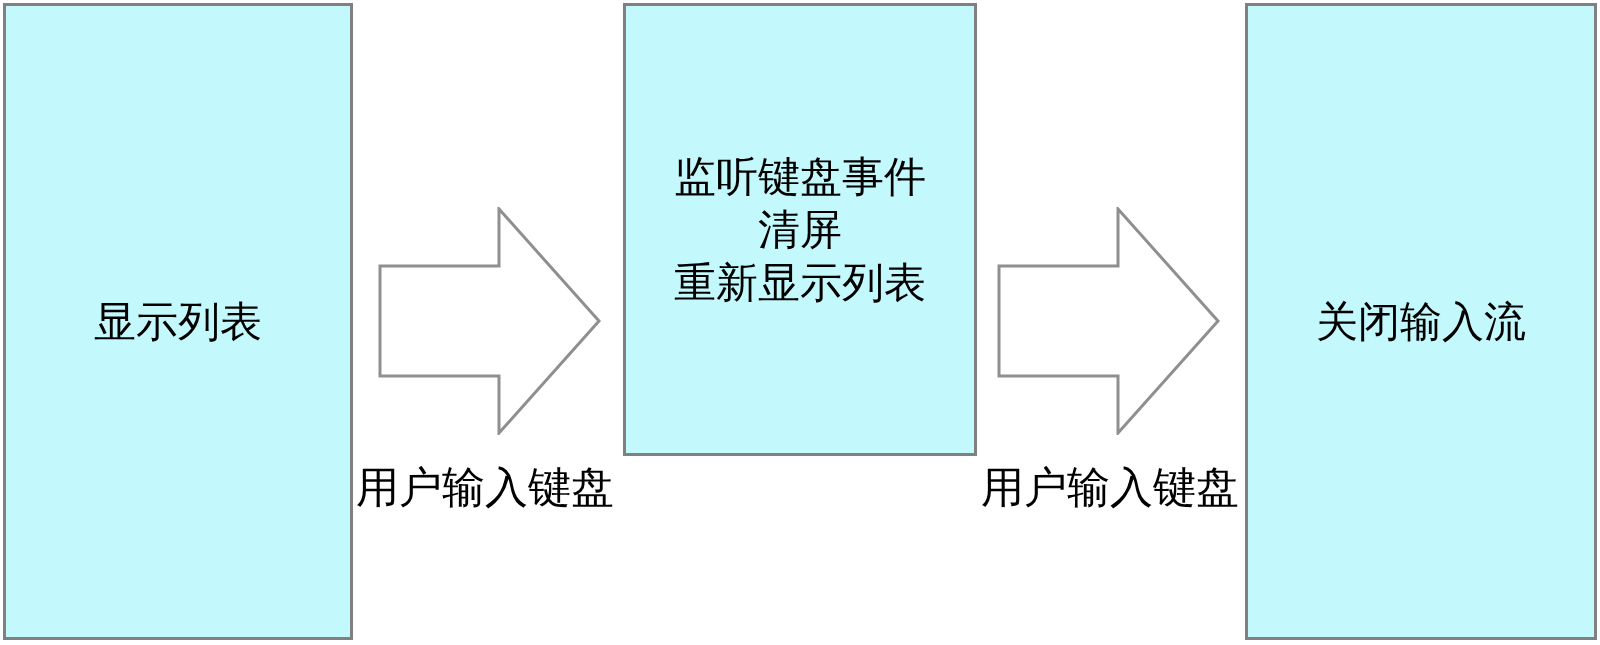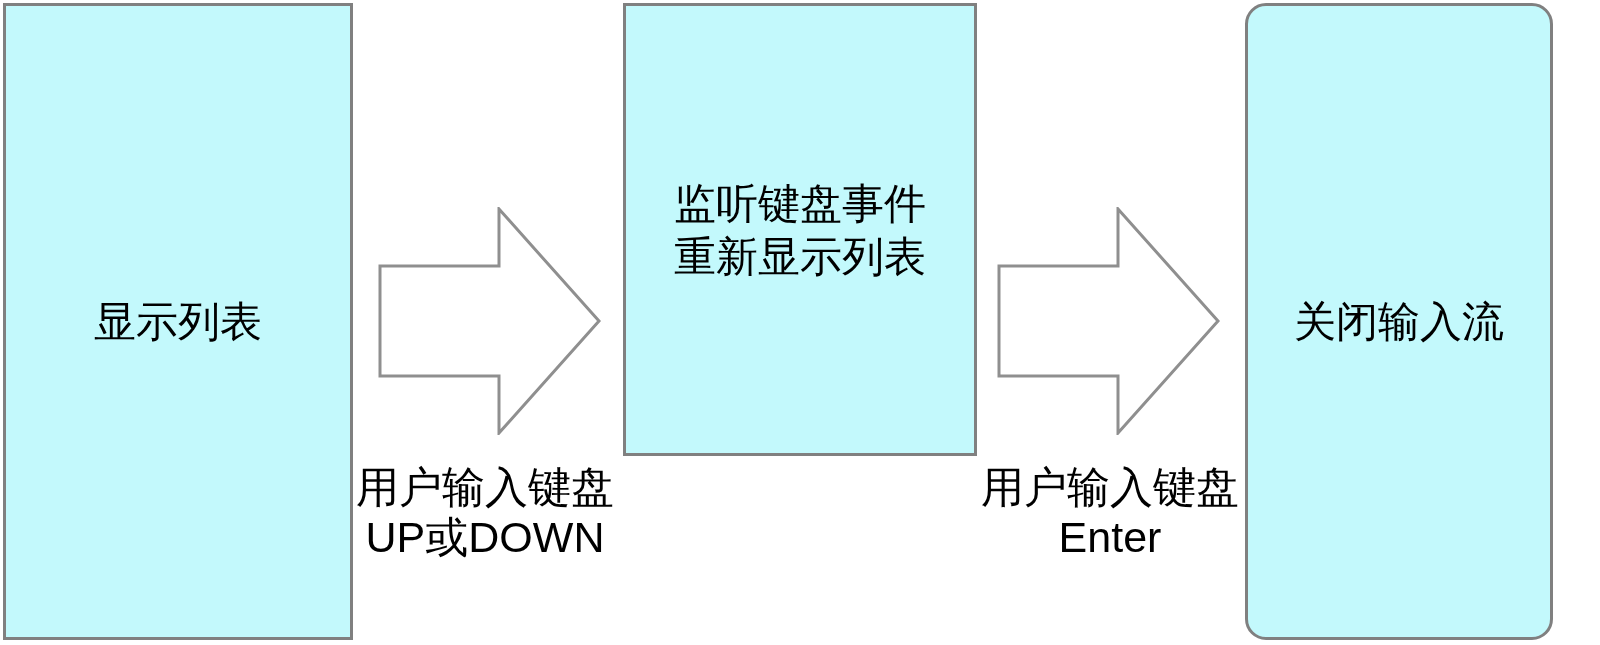--- a/index.html
+++ b/index.html
@@ -31,21 +31,21 @@
     justify-content: center;
   }
   .node-text {
     text-align: center;
     font-size: 42px;
     line-height: 53px;
     white-space: nowrap;
   }
   .node-1 { left: 3px;    top: 3px; width: 350px; height: 637px; }
   .node-2 { left: 623px;  top: 3px; width: 354px; height: 453px; }
-  .node-3 { left: 1245px; top: 3px; width: 308px; height: 637px; border-radius: 21px; }
+  .node-3 { left: 1245px; top: 3px; width: 352px; height: 637px; }
   .arrow {
     position: absolute;
     display: block;
   }
   .arrow polygon {
     fill: var(--arrow-fill, #ffffff);
     stroke: var(--arrow-stroke, #8f8f8f);
     stroke-width: 3;
     stroke-linejoin: miter;
   }
@@ -71,37 +71,36 @@
       <div>显示列表</div>
     </div>
   </div>
 
   <svg class="arrow arrow-1" width="224" height="228" viewBox="0 0 224 228">
     <polygon points="2,59 121,59 121,2 221,114 121,226 121,169 2,169"></polygon>
   </svg>
 
   <div class="arrow-label label-1">
     <div>用户输入键盘</div>
-    <div>UP或DOWN</div>
   </div>
 
   <div class="node node-2">
     <div class="node-text">
       <div>监听键盘事件</div>
+      <div>清屏</div>
       <div>重新显示列表</div>
     </div>
   </div>
 
   <svg class="arrow arrow-2" width="224" height="228" viewBox="0 0 224 228">
     <polygon points="2,59 121,59 121,2 221,114 121,226 121,169 2,169"></polygon>
   </svg>
 
   <div class="arrow-label label-2">
     <div>用户输入键盘</div>
-    <div>Enter</div>
   </div>
 
   <div class="node node-3">
     <div class="node-text">
       <div>关闭输入流</div>
     </div>
   </div>
 
 </div>
 

